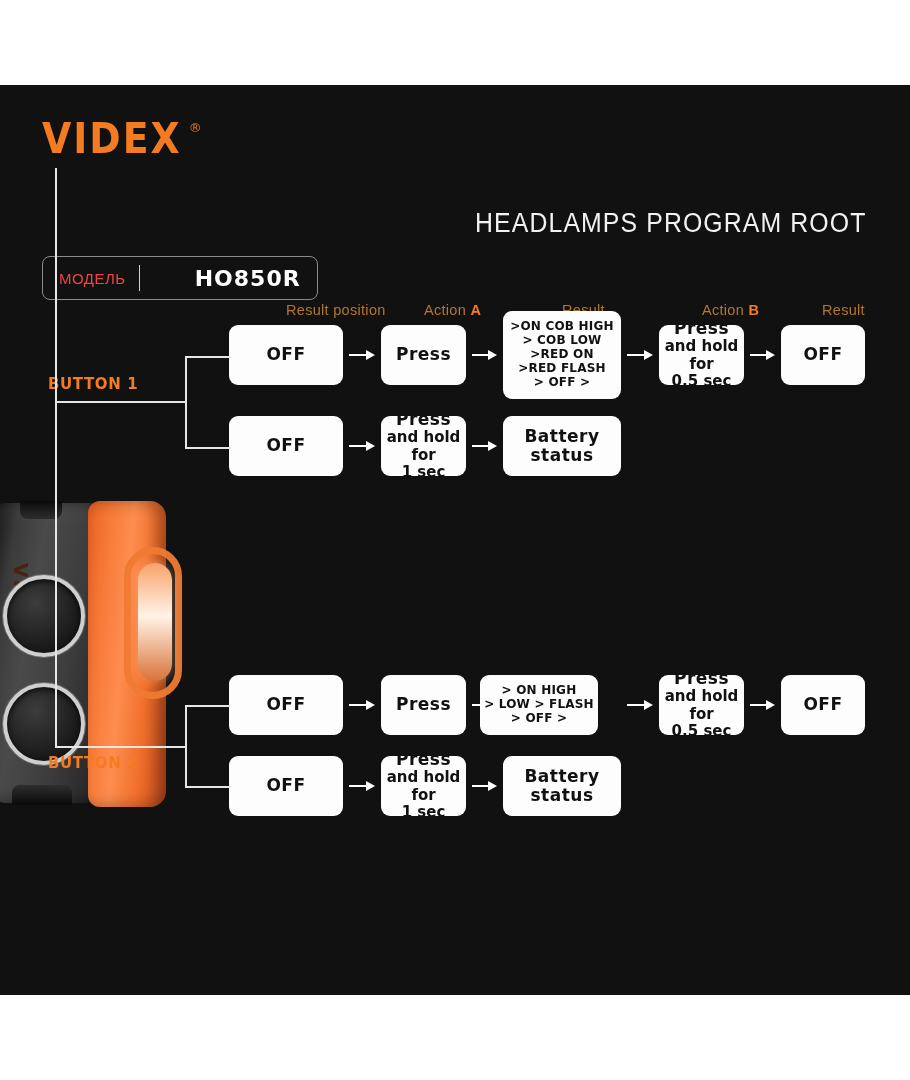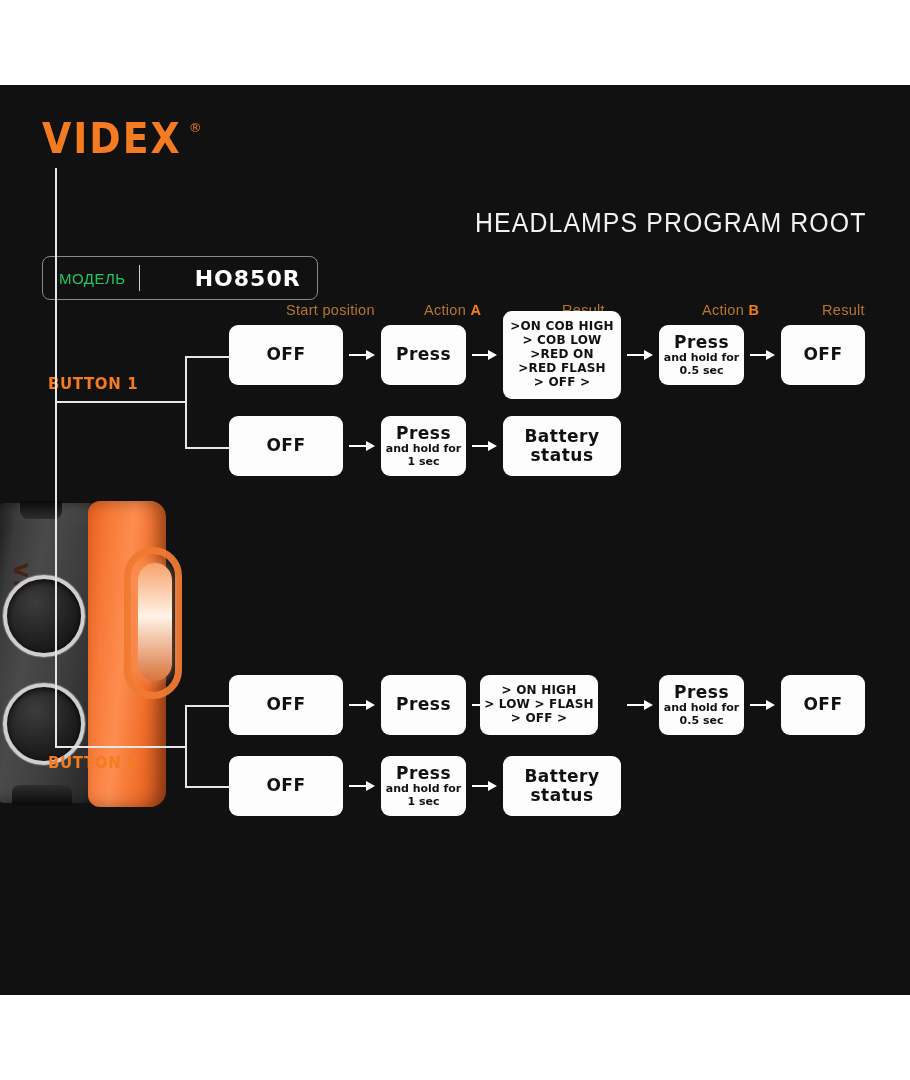--- a/index.html
+++ b/index.html
@@ -13,21 +13,21 @@
   
   .logo-wrap{position:absolute;left:42px;top:33px;}
   .logo{position:relative;display:inline-block;}
   .logo-text{font-family:"DejaVu Sans",sans-serif;font-weight:bold;font-size:42px;letter-spacing:2px;
              color:#F47B20;line-height:1;font-stretch:condensed;transform:scaleX(1.05);transform-origin:left center;}
   .logo-r{position:absolute;top:2px;right:-20px;font-size:13px;color:#F47B20;font-family:"DejaVu Sans",sans-serif;}
 
   .badge{position:absolute;left:42px;top:171px;box-sizing:border-box;
          border:1px solid #8a8a8a;border-radius:8px;height:44px;padding:0 16px;
          display:flex;align-items:center;gap:13px;}
-  .badge-model{font-family:"Liberation Sans",sans-serif;font-size:15px;color:#22c55e;letter-spacing:.5px;}
+  .badge-model{font-family:"Liberation Sans",sans-serif;font-size:15px;color:#ef4444;letter-spacing:.5px;}
   .badge-sep{width:1px;height:26px;background:#cfcfcf;}
   .badge-code{font-family:"DejaVu Sans",sans-serif;font-weight:bold;font-size:22px;color:#ffffff;letter-spacing:1px;margin-left:42px;}
 
   .title{position:absolute;right:44px;top:123px;font-family:"Liberation Sans",sans-serif;
          font-size:27px;letter-spacing:1.2px;color:#f2f2f2;font-weight:400;
          transform:scaleX(.92);transform-origin:right center;white-space:nowrap;}
 
   
   .product{position:absolute;left:-8px;top:330px;width:186px;height:420px;}
   .pr-body{position:absolute;left:0;top:88px;width:118px;height:300px;
@@ -65,21 +65,21 @@
              color:#b5762e;letter-spacing:.3px;white-space:nowrap;}
   .col-label b{color:#F47B20;font-weight:bold;}
 
   .btn-label{position:absolute;font-family:"DejaVu Sans",sans-serif;font-weight:bold;font-size:15px;
              color:#F47B20;letter-spacing:.6px;white-space:nowrap;}
 
   .node{position:absolute;box-sizing:border-box;background:#fdfdfd;border-radius:9px;
         display:flex;align-items:center;justify-content:center;text-align:center;
         color:#111;font-family:"DejaVu Sans",sans-serif;}
   .node .big{font-weight:bold;font-size:17px;letter-spacing:.5px;line-height:1.12;}
-  .node .sml{font-weight:bold;font-size:11px;line-height:1.18;}
+  .node .sml{font-weight:bold;font-size:15px;line-height:1.18;}
   .node .lst{font-weight:bold;font-size:12px;line-height:1.16;letter-spacing:.2px;}
 
   .arrow{position:absolute;height:12px;display:flex;align-items:center;}
   .arrow .shaft{height:2px;background:#ffffff;flex:1;}
   .arrow .head{width:0;height:0;border-top:5px solid transparent;border-bottom:5px solid transparent;
                border-left:9px solid #ffffff;margin-left:-1px;}
 
   .ln{position:absolute;background:#e6e6e6;}
 </style>
 </head>
@@ -109,21 +109,21 @@
       <div class="pr-notch b"></div>
       <div class="pr-front"></div>
       <div class="pr-ring"></div>
       <div class="pr-lens"></div>
       <div class="pr-front-logo">VIDEX</div>
       <div class="pr-btn one"></div>
       <div class="pr-btn two"></div>
     </div>
 
     <div class="flow" id="flow">
-        <div class="col-label" style="left: 286px; top: 217px; width: 0px; transform: translateX(-50%);"><span>Start position</span></div>
+        <div class="col-label" style="left: 286px; top: 217px; width: 0px; transform: translateX(-50%);"><span>Result position</span></div>
         <div class="col-label" style="left: 424px; top: 217px; width: 0px; transform: translateX(-50%);"><span>Action </span><b>A</b></div>
         <div class="col-label" style="left: 562px; top: 217px; width: 0px; transform: translateX(-50%);"><span>Result</span></div>
         <div class="col-label" style="left: 702px; top: 217px; width: 0px; transform: translateX(-50%);"><span>Action </span><b>B</b></div>
         <div class="col-label" style="left: 822px; top: 217px; width: 0px; transform: translateX(-50%);"><span>Result</span></div>
         <div class="btn-label" style="left: 48px; top: 290px;">BUTTON 1</div>
         <div class="btn-label" style="left: 48px; top: 669px;">BUTTON 2</div>
         <div class="node" style="left: 229px; top: 240px; width: 114px; height: 60px;">
           <div class="big"><span>OFF</span></div>
         </div>
         <div class="arrow" style="left: 349px; top: 264px; width: 26px;">

